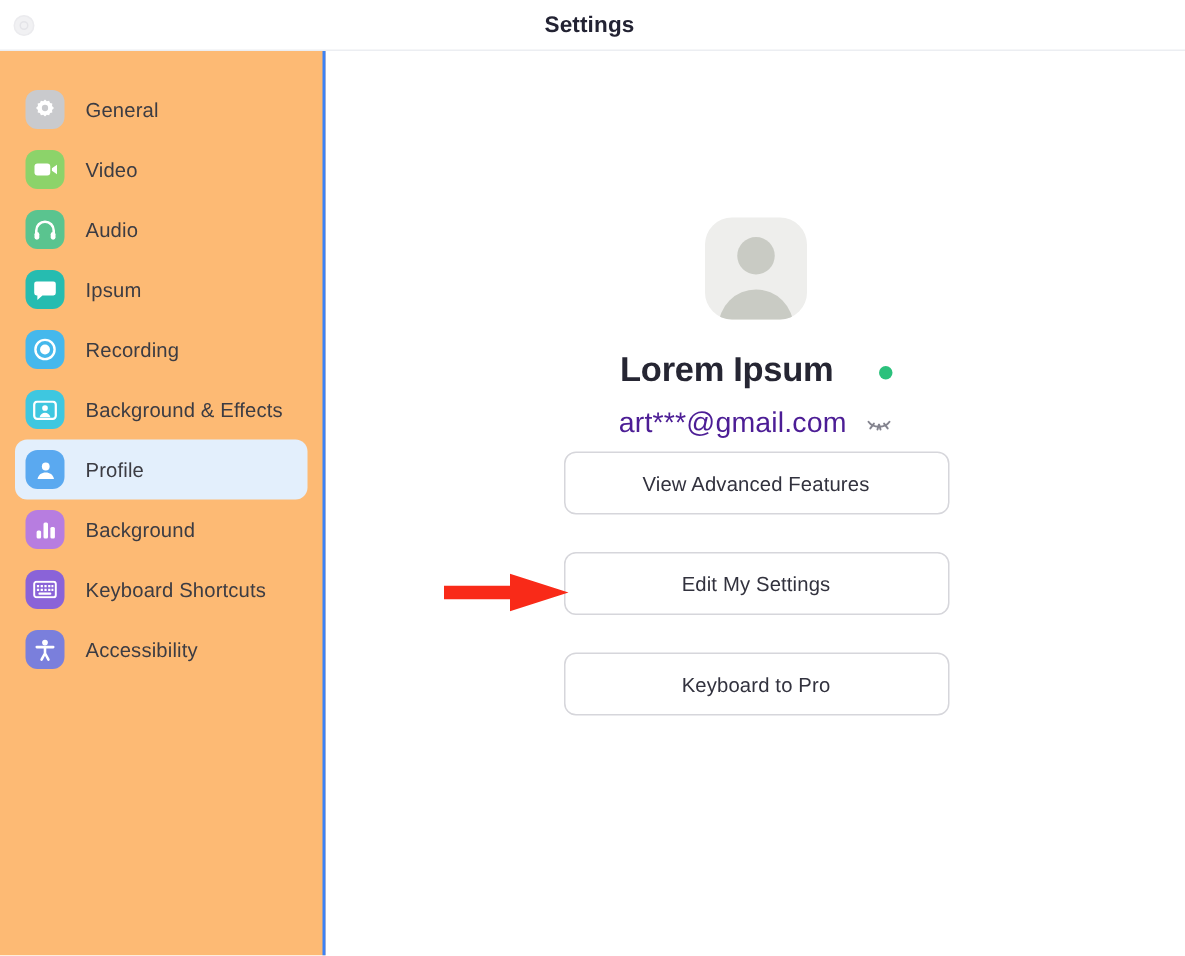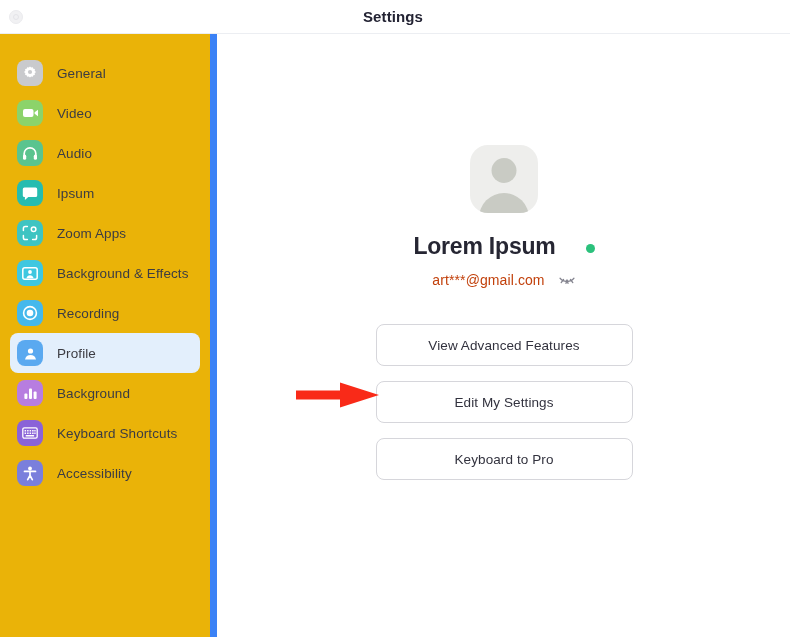--- a/index.html
+++ b/index.html
@@ -55,22 +55,22 @@
     color: #232333;
     letter-spacing: .1px;
   }
 
   
   .sidebar {
     position: absolute;
     left: 0; top: 34px;
     width: 217px;
     height: 603px;
-    background: #eab308;
-    border-right: 7px solid #3b82f6;
+    background: #fdba74;
+    border-right: 2px solid #3b82f6;
     box-sizing: border-box;
     padding-top: 19px;
   }
   .nav-item {
     position: relative;
     height: 40px;
     margin: 0 10px;
     display: flex;
     align-items: center;
     border-radius: 8px;
@@ -160,38 +160,39 @@
     background: #2bc17c;
     margin-left: 14px;
     margin-top: 4px;
   }
   .email-row {
     margin-top: 12px;
     display: flex;
     align-items: center;
   }
   .email-text {
-    font-size: 14px;
-    color: #c2410c;
+    font-size: 19px;
+    color: #4c1d95;
     letter-spacing: .1px;
   }
   .eye-hidden {
     margin-left: 13px;
     width: 18px;
     height: 14px;
     display: flex;
     align-items: center;
     justify-content: center;
   }
 
   .btn-stack {
-    margin-top: 36px;
+    margin-top: 7px;
     display: flex;
     flex-direction: column;
     align-items: center;
+    gap: 10px;
   }
   .action-btn {
     width: 257px;
     height: 42px;
     border: 1px solid #d6d6db;
     border-radius: 8px;
     background: #ffffff;
     color: #32323e;
     font-size: 13.5px;
     font-family: "Liberation Sans", sans-serif;
@@ -250,46 +251,37 @@
     </div>
     <div class="nav-item">
       <span class="nav-icon" style="background: rgb(38, 188, 176);">
         <svg width="16" height="15" viewBox="0 0 16 15">
           <path d="M2.4 1.6h11.2a1.6 1.6 0 0 1 1.6 1.6v6.2a1.6 1.6 0 0 1-1.6 1.6H6.3L2.9 14V11H2.4A1.6 1.6 0 0 1 .8 9.4V3.2a1.6 1.6 0 0 1 1.6-1.6z" fill="#ffffff"></path>
         </svg>
       </span>
       <span class="nav-label">Ipsum</span>
     </div>
     <div class="nav-item">
-      <span class="nav-icon" style="background: rgb(62, 196, 194);">
+      <span class="nav-icon" style="background: rgb(69, 184, 236);">
         <svg width="16" height="16" viewBox="0 0 16 16">
-          <path d="M5.4 1.4H3.2A1.8 1.8 0 0 0 1.4 3.2v2.2M1.4 10.6v2.2A1.8 1.8 0 0 0 3.2 14.6h2.2M10.6 14.6h2.2a1.8 1.8 0 0 0 1.8-1.8v-2.2" fill="none" stroke="#ffffff" stroke-width="1.5" stroke-linecap="round"></path>
-          <circle cx="11.6" cy="4.2" r="2.3" fill="none" stroke="#ffffff" stroke-width="1.5"></circle>
-        </svg>
-      </span>
-      <span class="nav-label">Zoom Apps</span>
+          <circle cx="8" cy="8" r="6.4" fill="none" stroke="#ffffff" stroke-width="1.6"></circle>
+          <circle cx="8" cy="8" r="3.3" fill="#ffffff"></circle>
+        </svg>
+      </span>
+      <span class="nav-label">Recording</span>
     </div>
     <div class="nav-item">
       <span class="nav-icon" style="background: rgb(62, 199, 224);">
         <svg width="16" height="13" viewBox="0 0 16 13">
           <rect x="0.8" y="0.8" width="14.4" height="11.4" rx="2" fill="none" stroke="#ffffff" stroke-width="1.5"></rect>
           <circle cx="8" cy="5" r="1.9" fill="#ffffff"></circle>
           <path d="M4.4 11.2c.5-2 1.9-3 3.6-3s3.1 1 3.6 3z" fill="#ffffff"></path>
         </svg>
       </span>
       <span class="nav-label">Background &amp; Effects</span>
-    </div>
-    <div class="nav-item">
-      <span class="nav-icon" style="background: rgb(69, 184, 236);">
-        <svg width="16" height="16" viewBox="0 0 16 16">
-          <circle cx="8" cy="8" r="6.4" fill="none" stroke="#ffffff" stroke-width="1.6"></circle>
-          <circle cx="8" cy="8" r="3.3" fill="#ffffff"></circle>
-        </svg>
-      </span>
-      <span class="nav-label">Recording</span>
     </div>
     <div class="nav-item active">
       <span class="nav-icon" style="background: rgb(90, 169, 240);">
         <svg width="15" height="15" viewBox="0 0 15 15">
           <circle cx="7.5" cy="5" r="2.6" fill="#ffffff"></circle>
           <path d="M2 13.4c.6-3 2.8-4.4 5.5-4.4s4.9 1.4 5.5 4.4z" fill="#ffffff"></path>
         </svg>
       </span>
       <span class="nav-label">Profile</span>
     </div>

